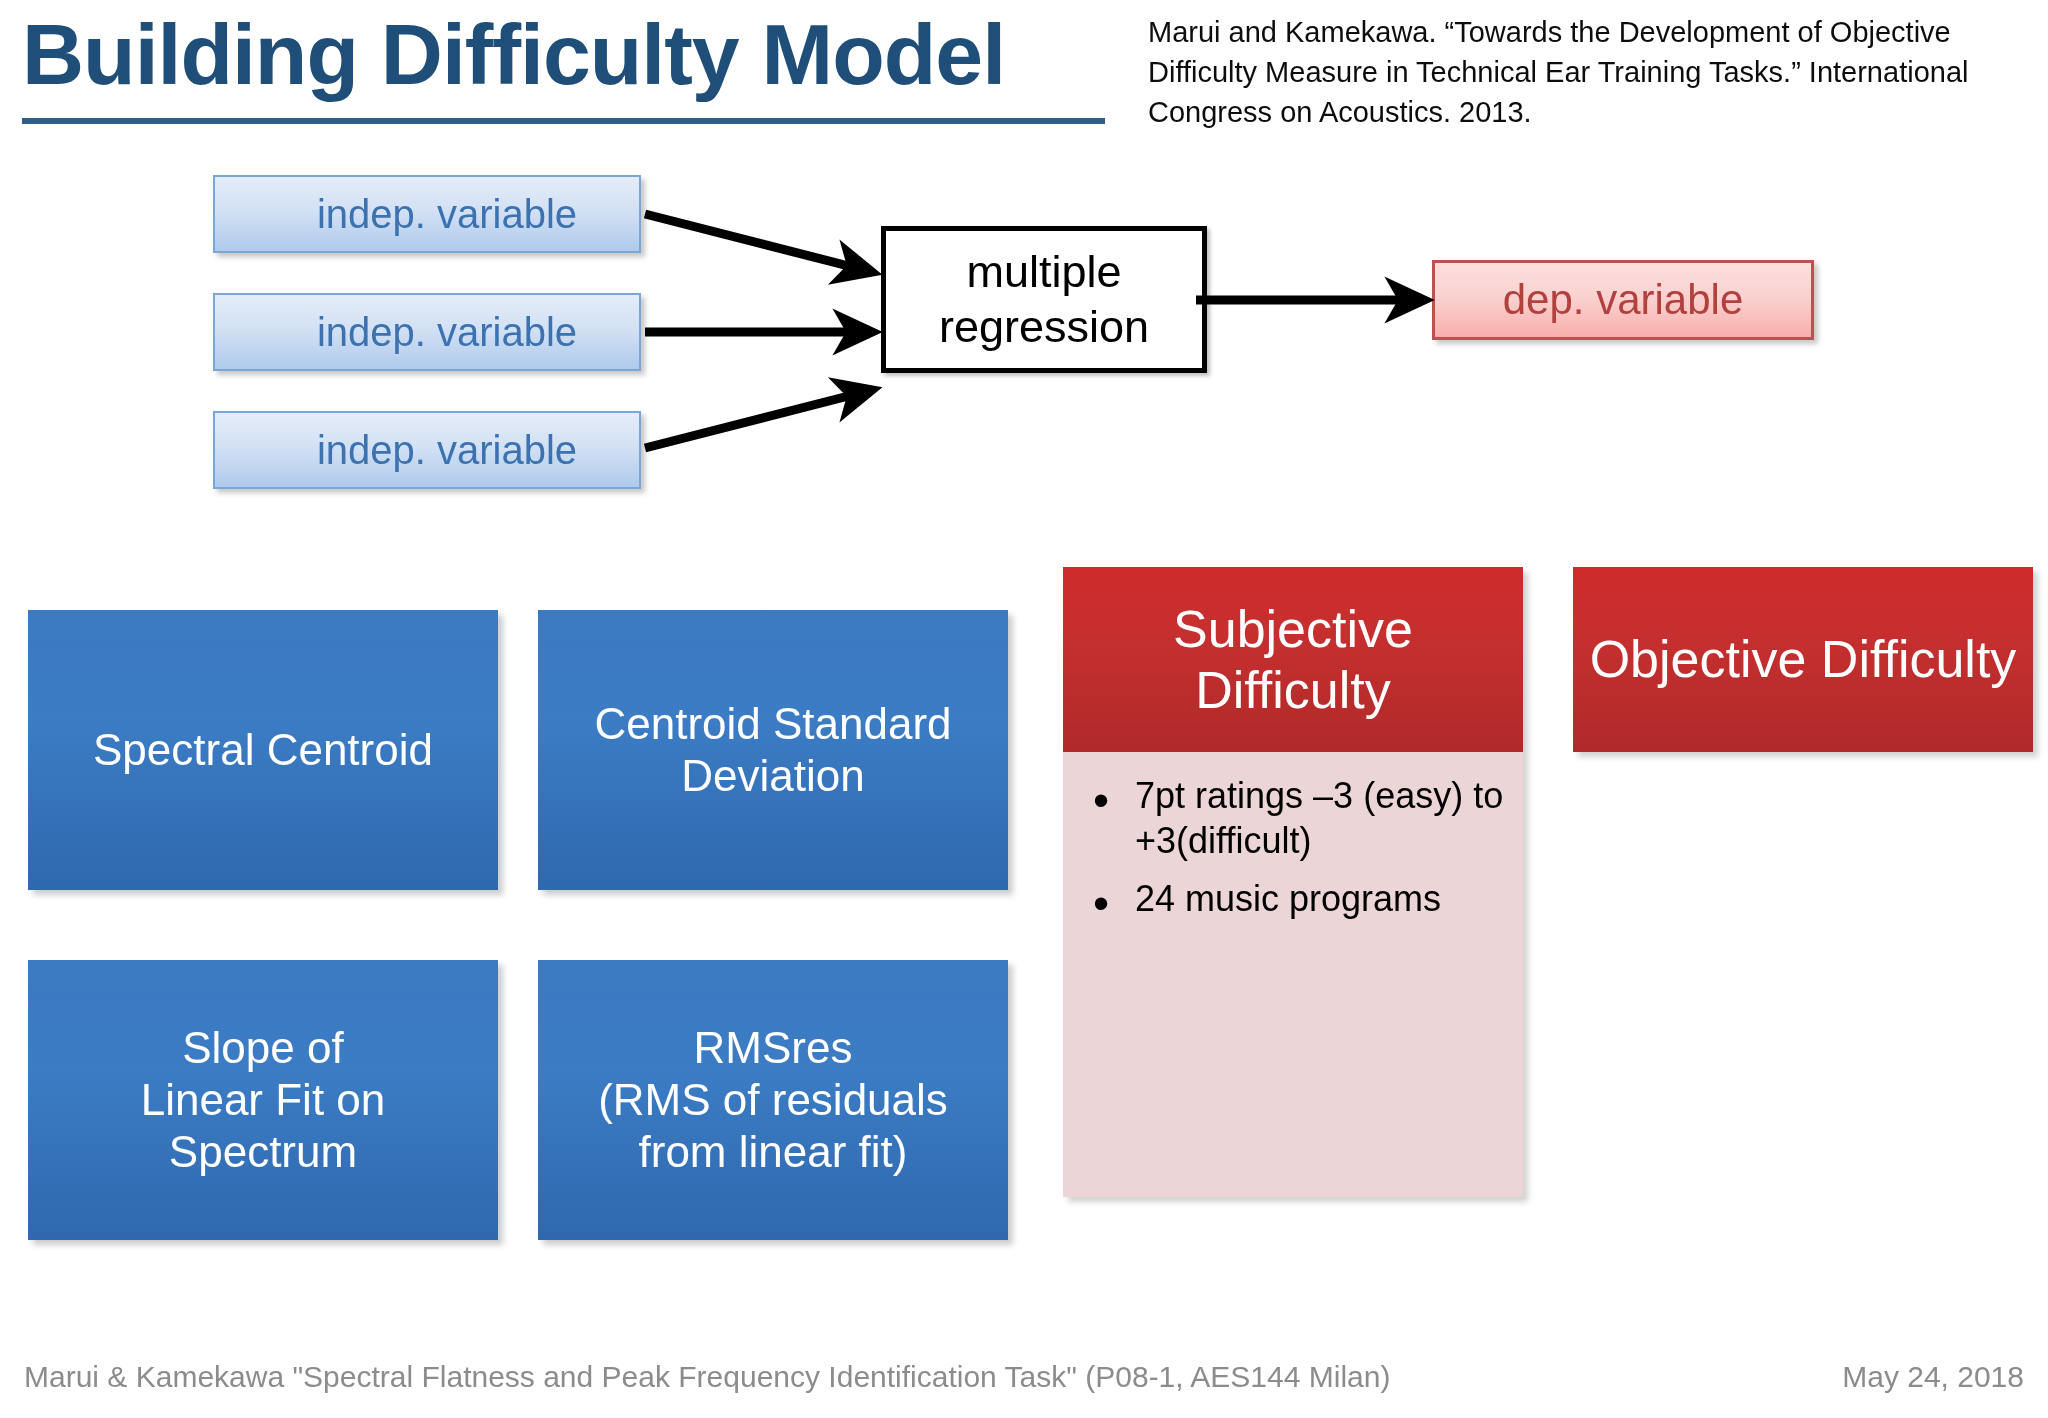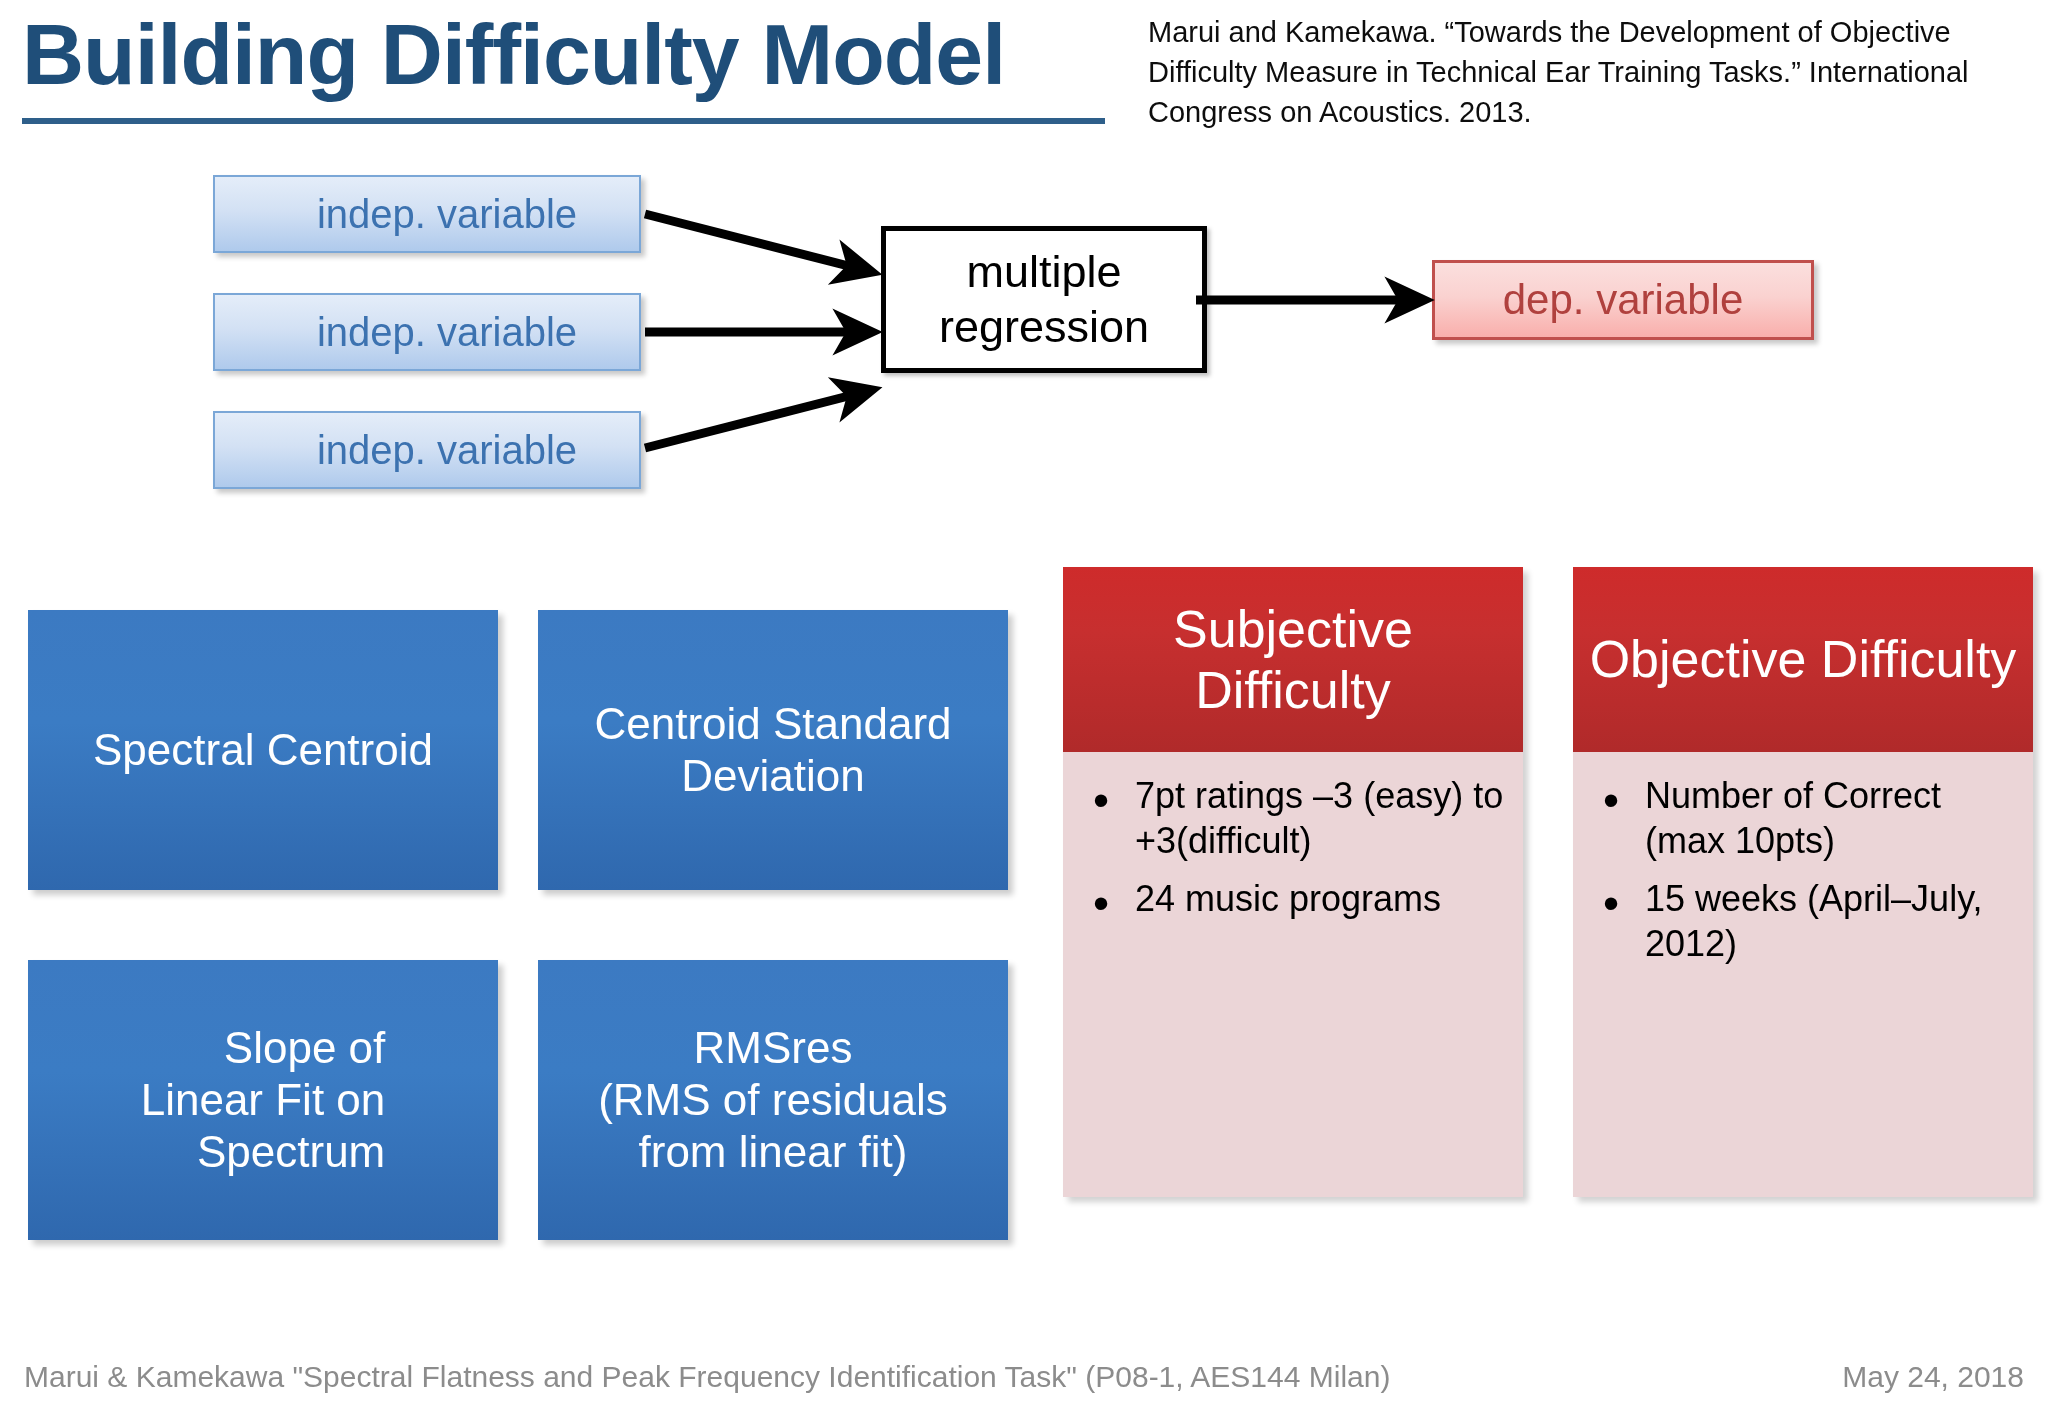--- a/index.html
+++ b/index.html
@@ -237,41 +237,35 @@
     <line x1="645" y1="182" x2="872" y2="182" stroke="#000000" stroke-width="9" marker-end="url(#ah)"></line>
 
     <line x1="645" y1="298" x2="872" y2="240" stroke="#000000" stroke-width="9" marker-end="url(#ah)"></line>
 
     <line x1="1196" y1="150" x2="1424" y2="150" stroke="#000000" stroke-width="9" marker-end="url(#ah)"></line>
   </svg>
 </div>
 
 <div class="feat-box" id="feat-1" style="white-space: pre-line;">Spectral Centroid</div>
 <div class="feat-box" id="feat-2" style="white-space: pre-line;">Centroid Standard Deviation</div>
-<div class="feat-box" id="feat-3" style="white-space: pre-line; text-align: right;">Slope of
+<div class="feat-box" id="feat-3" style="white-space: pre-line;">Slope of
 Linear Fit on
 Spectrum</div>
 <div class="feat-box" id="feat-4" style="white-space: pre-line;">RMSres
 (RMS of residuals
 from linear fit)</div>
 
 <div class="diff-panel" id="panel-subjective">
   <div class="diff-header" style="white-space: pre-line;">Subjective Difficulty</div>
   <div class="diff-body">
     <ul class="diff-list">
       <li>7pt ratings –3 (easy) to +3(difficult)</li>
       <li>24 music programs</li>
     </ul>
   </div>
 </div>
 
 <div class="diff-panel" id="panel-objective">
   <div class="diff-header" style="white-space: pre-line;">Objective Difficulty</div>
-  <div class="diff-body">
-    <ul class="diff-list">
-      <li>Number of Correct (max 10pts)</li>
-      <li>15 weeks (April–July, 2012)</li>
-    </ul>
-  </div>
 </div>
 
 <div id="footer-left">Marui &amp; Kamekawa "Spectral Flatness and Peak Frequency Identification Task" (P08-1, AES144 Milan)</div>
 <div id="footer-right">May 24, 2018</div>
 
 </body></html>

